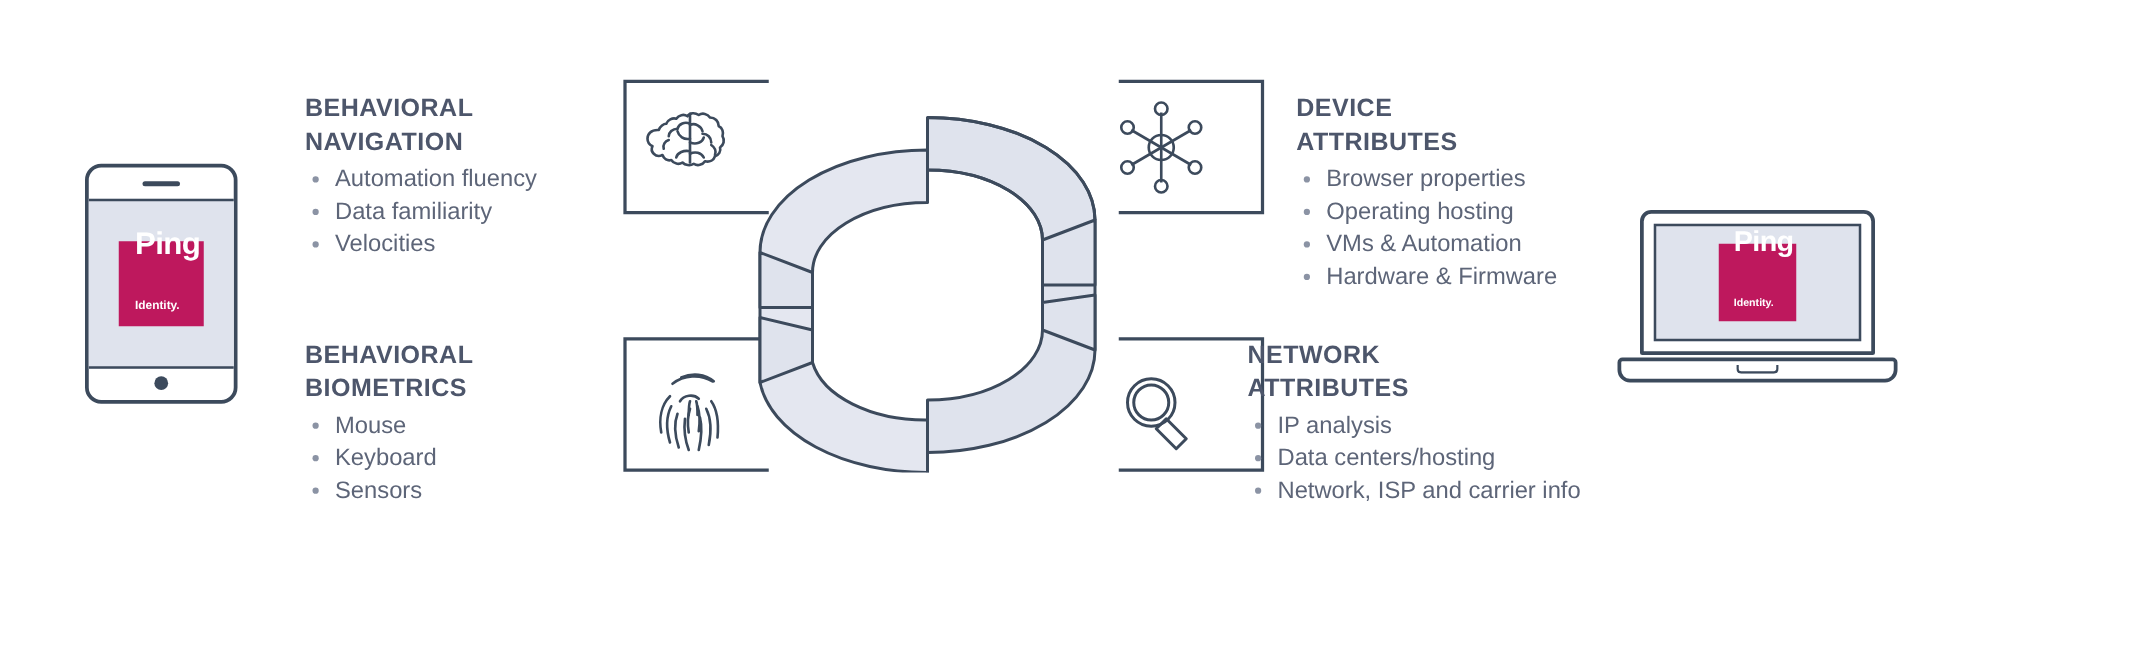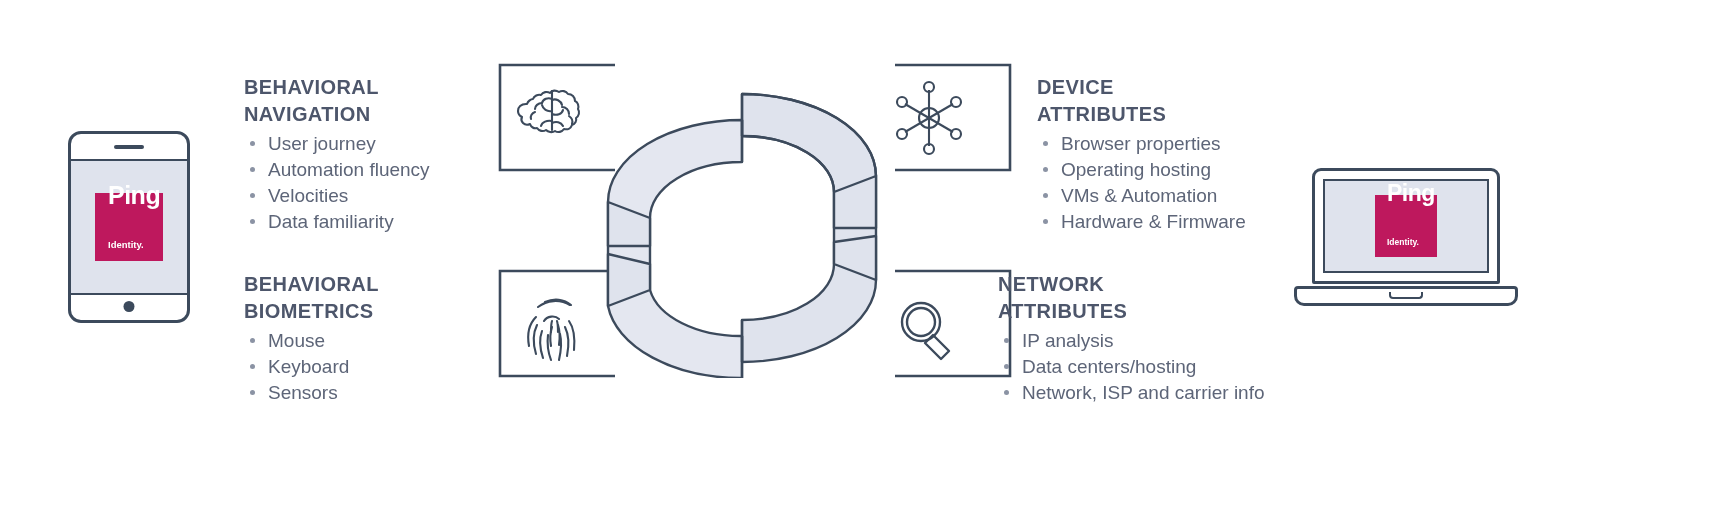--- a/index.html
+++ b/index.html
@@ -363,24 +363,23 @@
       <line x1="150" y1="242" x2="150" y2="284"></line>
       <line x1="150" y1="42" x2="150" y2="84"></line>
       <line x1="150" y1="258" x2="150" y2="300"></line>
     </g>
   </svg>
 
   <div class="block" id="block-behavioral-navigation">
     <div class="block-title">BEHAVIORAL
 NAVIGATION</div>
     <ul class="bullets">
-      <li>User journey</li>
       <li>Automation fluency</li>
+      <li>Data familiarity</li>
       <li>Velocities</li>
-      <li>Data familiarity</li>
     </ul>
   </div>
 
   <div class="block" id="block-behavioral-biometrics">
     <div class="block-title">BEHAVIORAL
 BIOMETRICS</div>
     <ul class="bullets">
       <li>Mouse</li>
       <li>Keyboard</li>
       <li>Sensors</li>

